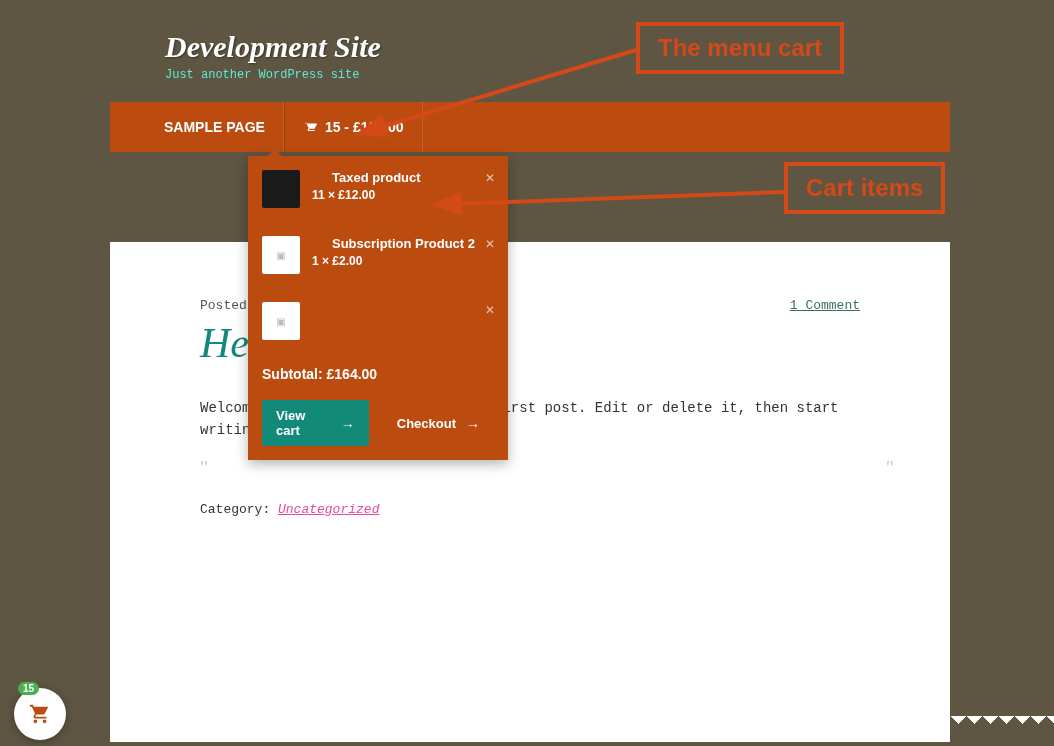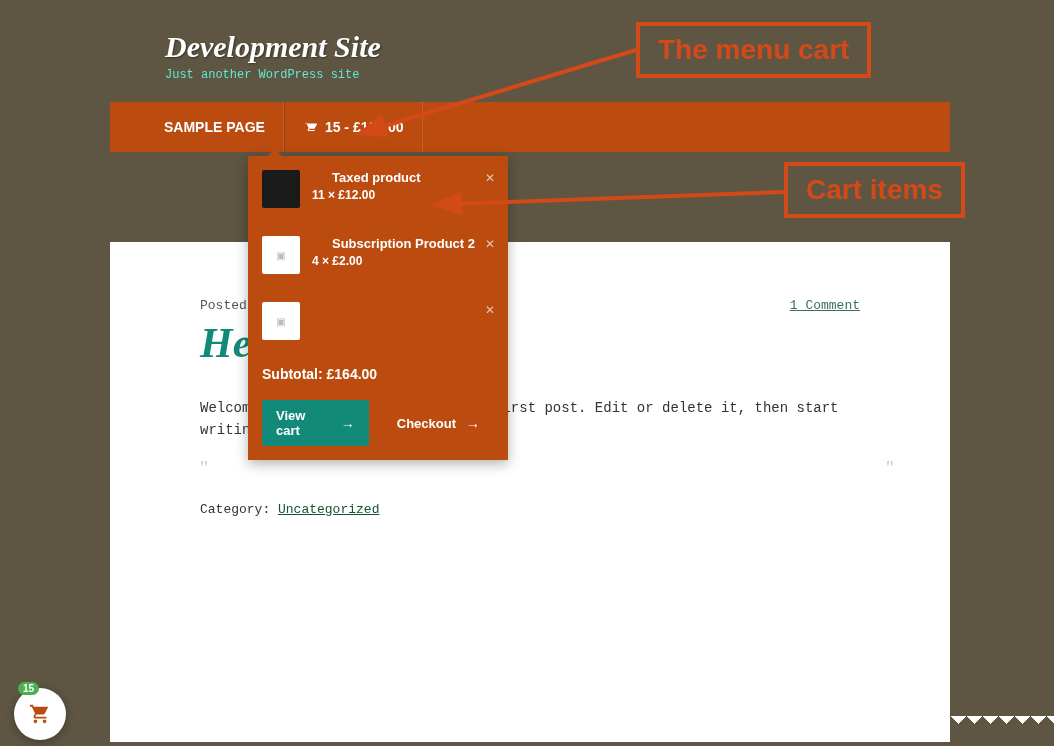--- a/index.html
+++ b/index.html
@@ -136,42 +136,42 @@
     position: relative;
   }
   .post-meta { font-size:13px; margin-bottom:6px; color:#555;}
   .post-meta .link { color:#3a6f65; text-decoration:underline; }
   .post-meta .comments { float:right; }
   .post-title {
     font-family: Georgia, serif;
     font-style: italic;
     font-size: 42px;
     color:#128a7a;
-    font-weight: bold;
+    font-weight: normal;
     margin-bottom: 30px;
   }
   .post-copy { font-size:14px; line-height:1.6; margin-bottom:60px;}
   .post-cat { font-size:13px; }
-  .post-cat .link { color:#14532d; text-decoration:underline;}
+  .post-cat .link { color:#ec4899; text-decoration:underline;font-style:italic;}
   .quote-mark { color:#ccc; font-family: Georgia, serif; font-size:20px; position:absolute;}
   .ql { left:90px; top:215px;}
   .qr { right:56px; top:215px;}
   .zig {
     position:absolute; left:110px; right:0; bottom:18px; height:12px;
     background-image: linear-gradient(135deg,#fff 25%,transparent 25%),linear-gradient(225deg,#fff 25%,transparent 25%);
     background-size: 16px 16px;
     background-position: 0 0;
   }
   
   .anno-box {
     position:absolute;
     border:4px solid #d44918;
     color:#d44918;
     font-weight:800;
-    font-size:28px;
+    font-size:24px;
     padding:8px 18px;
     background:rgba(255,255,255,0);
     z-index:100;
     font-family: Arial, sans-serif;
   }
   .anno1 { left:636px; top:22px; }
   .anno2 { left:784px; top:162px; }
   .anno-svg { position:absolute; left:0; top:0; width:1054px; height:746px; pointer-events:none; z-index:90;}
   
   .float-cart {
@@ -233,21 +233,21 @@
       <div class="drop-info">
         <div class="drop-name">Taxed product</div>
         <div class="drop-qty">11 × £12.00</div>
       </div>
       <div class="drop-remove">✕</div>
     </div>
     <div class="drop-item">
       <div class="drop-thumb">▣</div>
       <div class="drop-info">
         <div class="drop-name">Subscription Product 2</div>
-        <div class="drop-qty">4 × £2.00</div>
+        <div class="drop-qty">1 × £2.00</div>
       </div>
       <div class="drop-remove">✕</div>
     </div>
     <div class="drop-item">
       <div class="drop-thumb">▣</div>
       <div class="drop-remove">✕</div>
     </div>
   </div>
   <div class="drop-subtotal">
     <span>Subtotal:</span> <span>£164.00</span>

